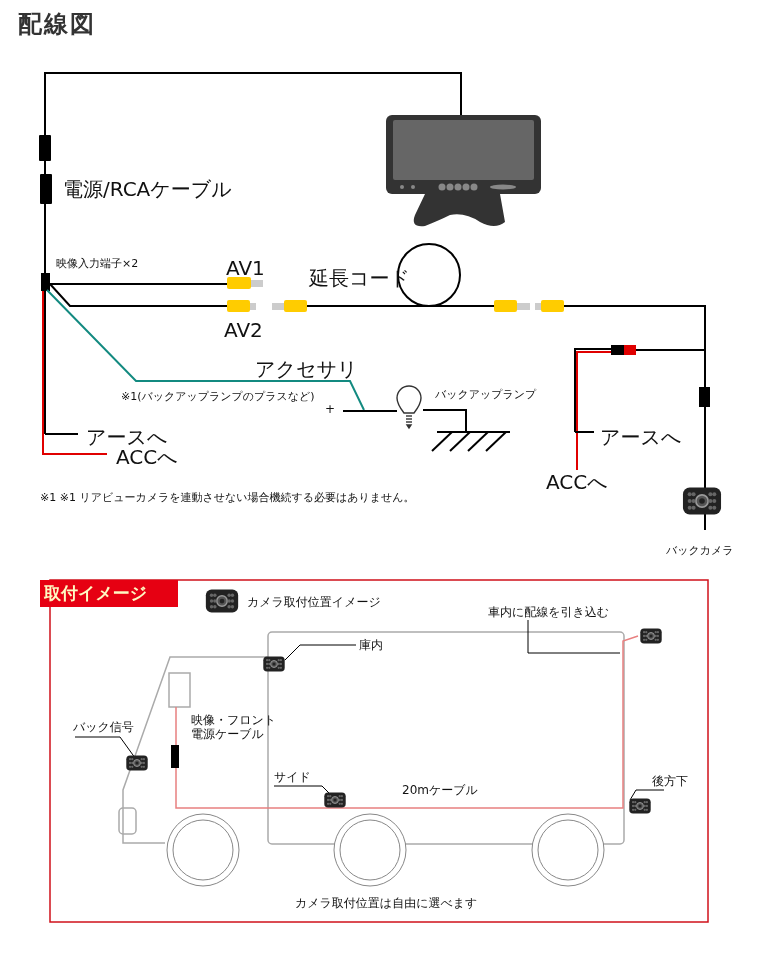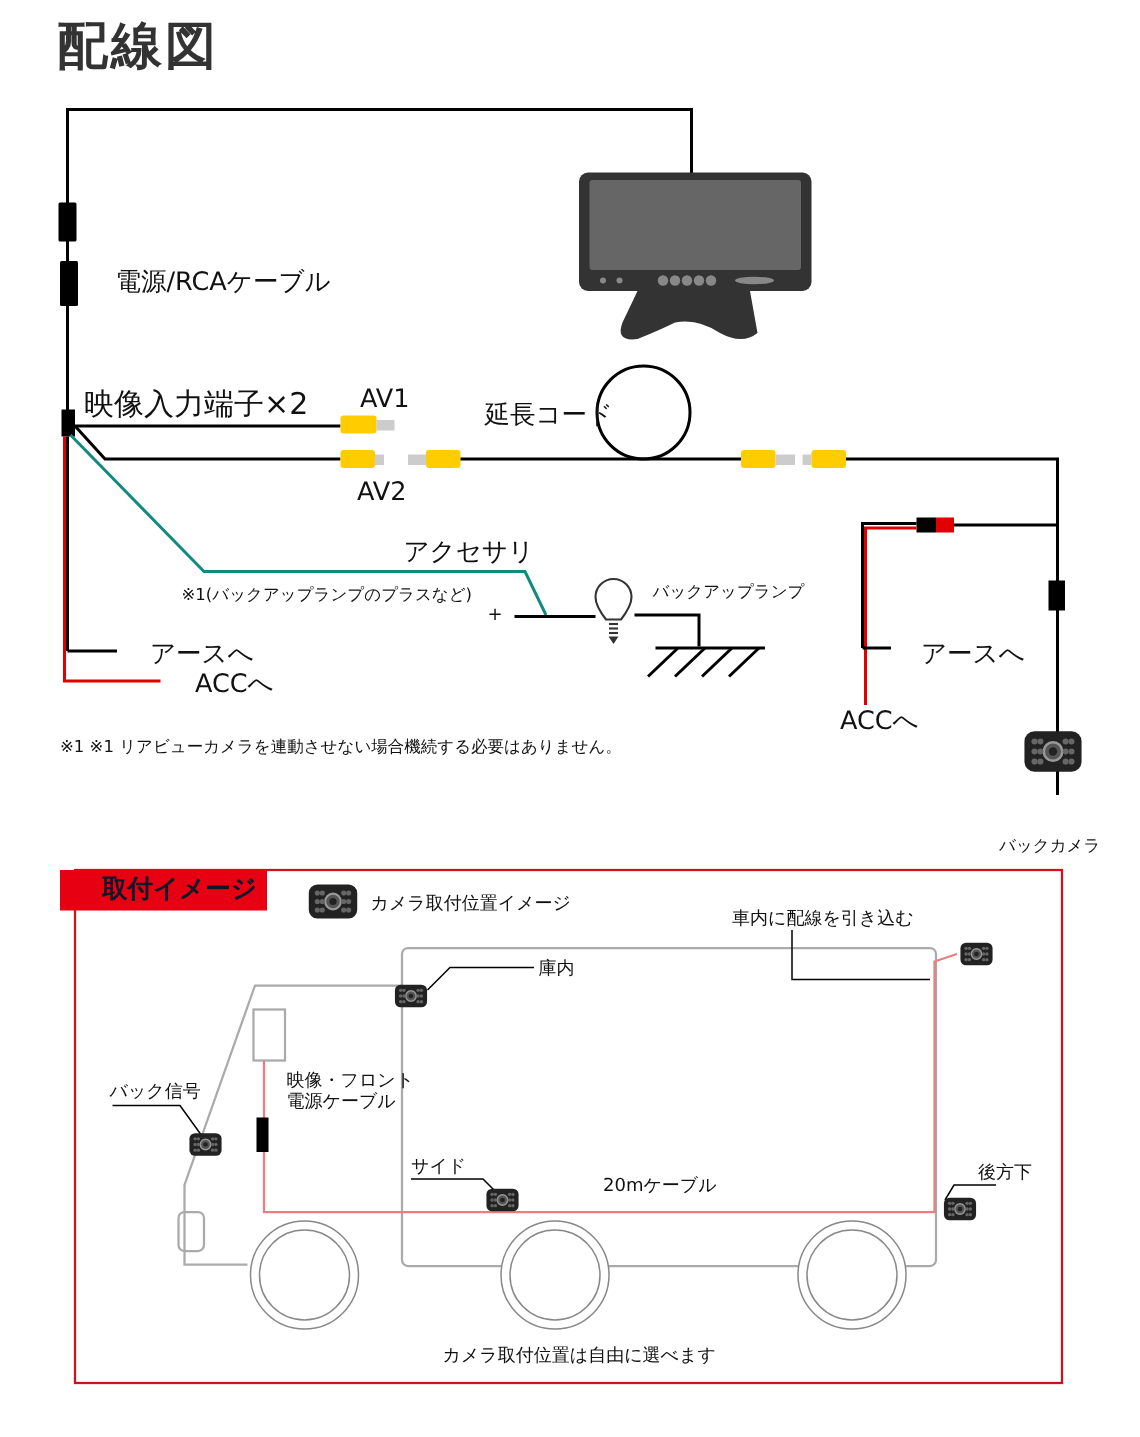--- a/index.html
+++ b/index.html
@@ -1,26 +1,26 @@
 <!DOCTYPE html>
 <html><head>
 <meta charset="utf-8">
 <style>
   html, body { margin:0; padding:0; background:#ffffff; }
   body { width:760px; height:958px; position:relative; overflow:hidden;
          font-family:"DejaVu Sans", "Liberation Sans", sans-serif; color:#111; }
   .abs { position:absolute; white-space:nowrap; }
-  .title { left:18px; top:8px; font-size:34px; font-weight:bold; color:#333; letter-spacing:2px;margin-left:20px; }
-  .lbl16 { font-size:17px; color:#111;margin-left:14px; }
-  .lbl15 { font-size:20px; color:#111; }
+  .title { left:18px; top:8px; font-size:24px; font-weight:bold; color:#333; letter-spacing:2px; }
+  .lbl16 { font-size:20px; color:#111; }
+  .lbl15 { font-size:11px; color:#111; }
   .lbl12 { font-size:12px; color:#111; }
   .lbl11 { font-size:11px; color:#111;text-align:center; }
   svg.diagram { position:absolute; left:0; top:0; }
-  .install-badge { left:40px; top:580px; width:138px; height:27px; background:#e60012; color:#0f172a;
-                   font-size:17px; font-weight:bold; padding-left:28px; line-height:27px; box-sizing:border-box; }
+  .install-badge { left:40px; top:580px; width:138px; height:27px; background:#e60012; color:#fef9c3;
+                   font-size:17px; font-weight:bold; padding-left:4px; line-height:27px; box-sizing:border-box; }
 </style>
 </head>
 <body>
 
 <div class="abs title">配線図</div>
 
 <svg class="diagram" width="760" height="958">
   <defs>
     <g id="cam">
       <rect x="-17" y="-12" width="34" height="24" rx="6" fill="#222"></rect>
@@ -171,21 +171,21 @@
 <div class="abs lbl16" style="left:224px;top:318px">AV2</div>
 <div class="abs lbl16" style="left:309px;top:265px">延長コード</div>
 <div class="abs lbl16" style="left:255px;top:356px">アクセサリ</div>
 <div class="abs lbl11" style="left:121px;top:389px">※1(バックアップランプのプラスなど)</div>
 <div class="abs lbl12" style="left:325px;top:402px">+</div>
 <div class="abs lbl11" style="left:435px;top:387px">バックアップランプ</div>
 <div class="abs lbl16" style="left:86px;top:424px">アースへ</div>
 <div class="abs lbl16" style="left:116px;top:444px">ACCへ</div>
 <div class="abs lbl16" style="left:600px;top:424px">アースへ</div>
 <div class="abs lbl16" style="left:546px;top:469px">ACCへ</div>
-<div class="abs lbl11" style="left:666px;top:556px">バックカメラ</div>
+<div class="abs lbl11" style="left:666px;top:543px">バックカメラ</div>
 <div class="abs lbl11" style="left:40px;top:490px">※1 ※1 リアビューカメラを連動させない場合機続する必要はありません。</div>
 
 <div class="abs install-badge">取付イメージ</div>
 <div class="abs lbl12" style="left:247px;top:594px">カメラ取付位置イメージ</div>
 <div class="abs lbl12" style="left:488px;top:604px">車内に配線を引き込む</div>
 <div class="abs lbl12" style="left:359px;top:637px">庫内</div>
 <div class="abs lbl12" style="left:73px;top:719px">バック信号</div>
 <div class="abs lbl12" style="left:191px;top:713px;line-height:14px">
   <div>映像・フロント</div>
   <div>電源ケーブル</div>

